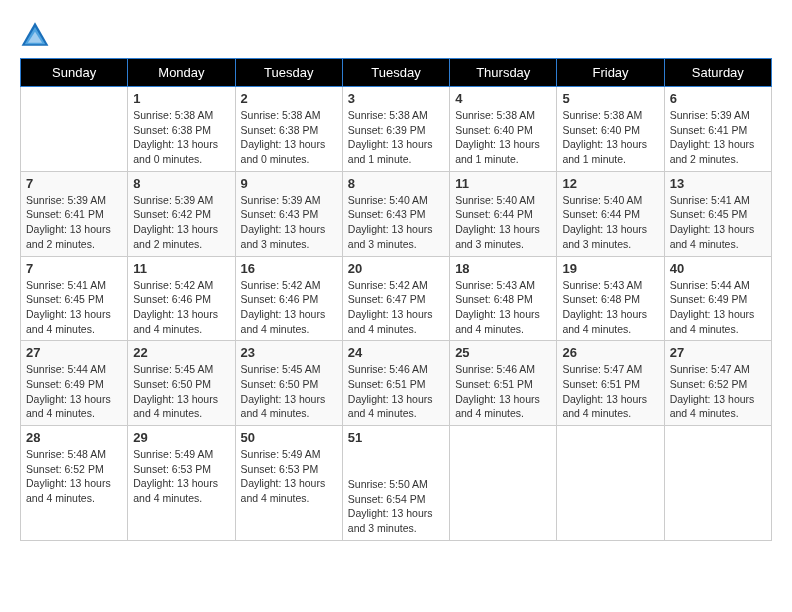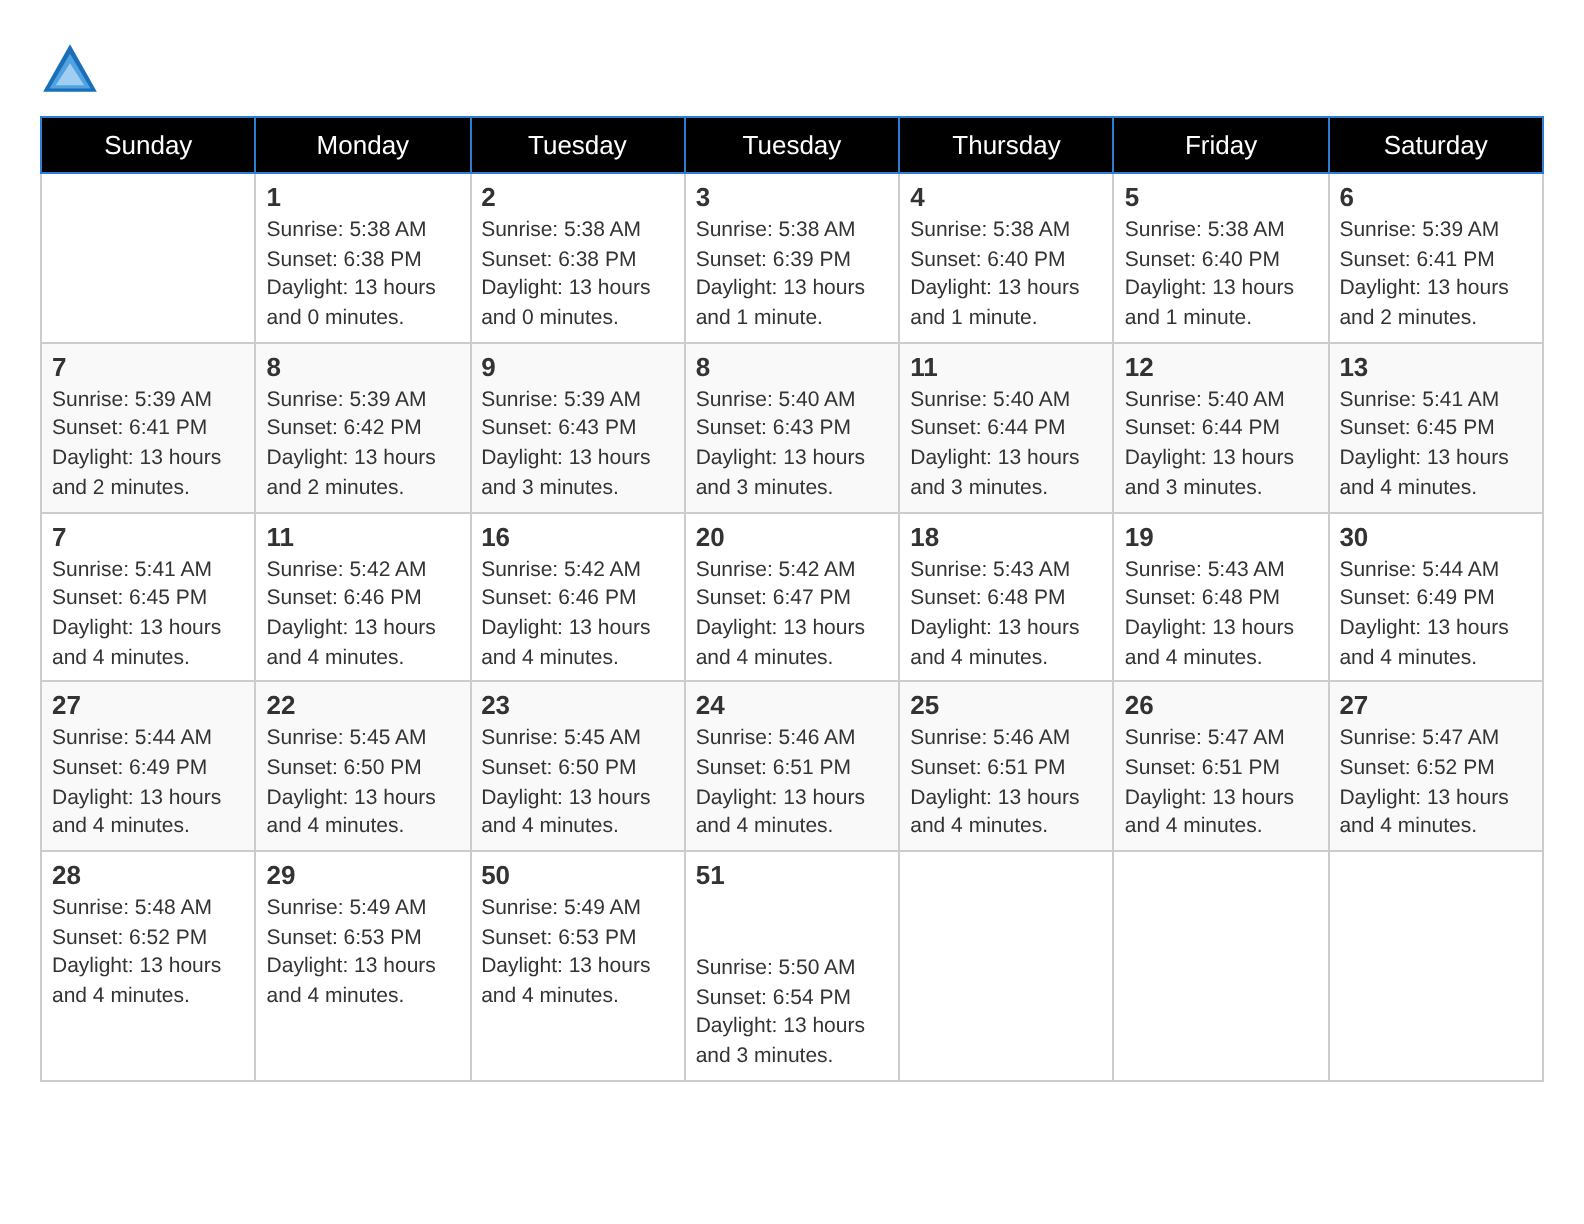--- a/index.html
+++ b/index.html
@@ -254,21 +254,21 @@
 and 4 minutes.</div>
         </td>
         <td>
           <span class="day-number">19</span>
           <div class="day-info" style="white-space: pre-line;">Sunrise: 5:43 AM
 Sunset: 6:48 PM
 Daylight: 13 hours
 and 4 minutes.</div>
         </td>
         <td>
-          <span class="day-number">30</span>
+          <span class="day-number">40</span>
           <div class="day-info" style="white-space: pre-line;">Sunrise: 5:44 AM
 Sunset: 6:49 PM
 Daylight: 13 hours
 and 4 minutes.</div>
         </td>
       </tr>
       <tr>
         <td>
           <span class="day-number">27</span>
           <div class="day-info" style="white-space: pre-line;">Sunrise: 5:44 AM

